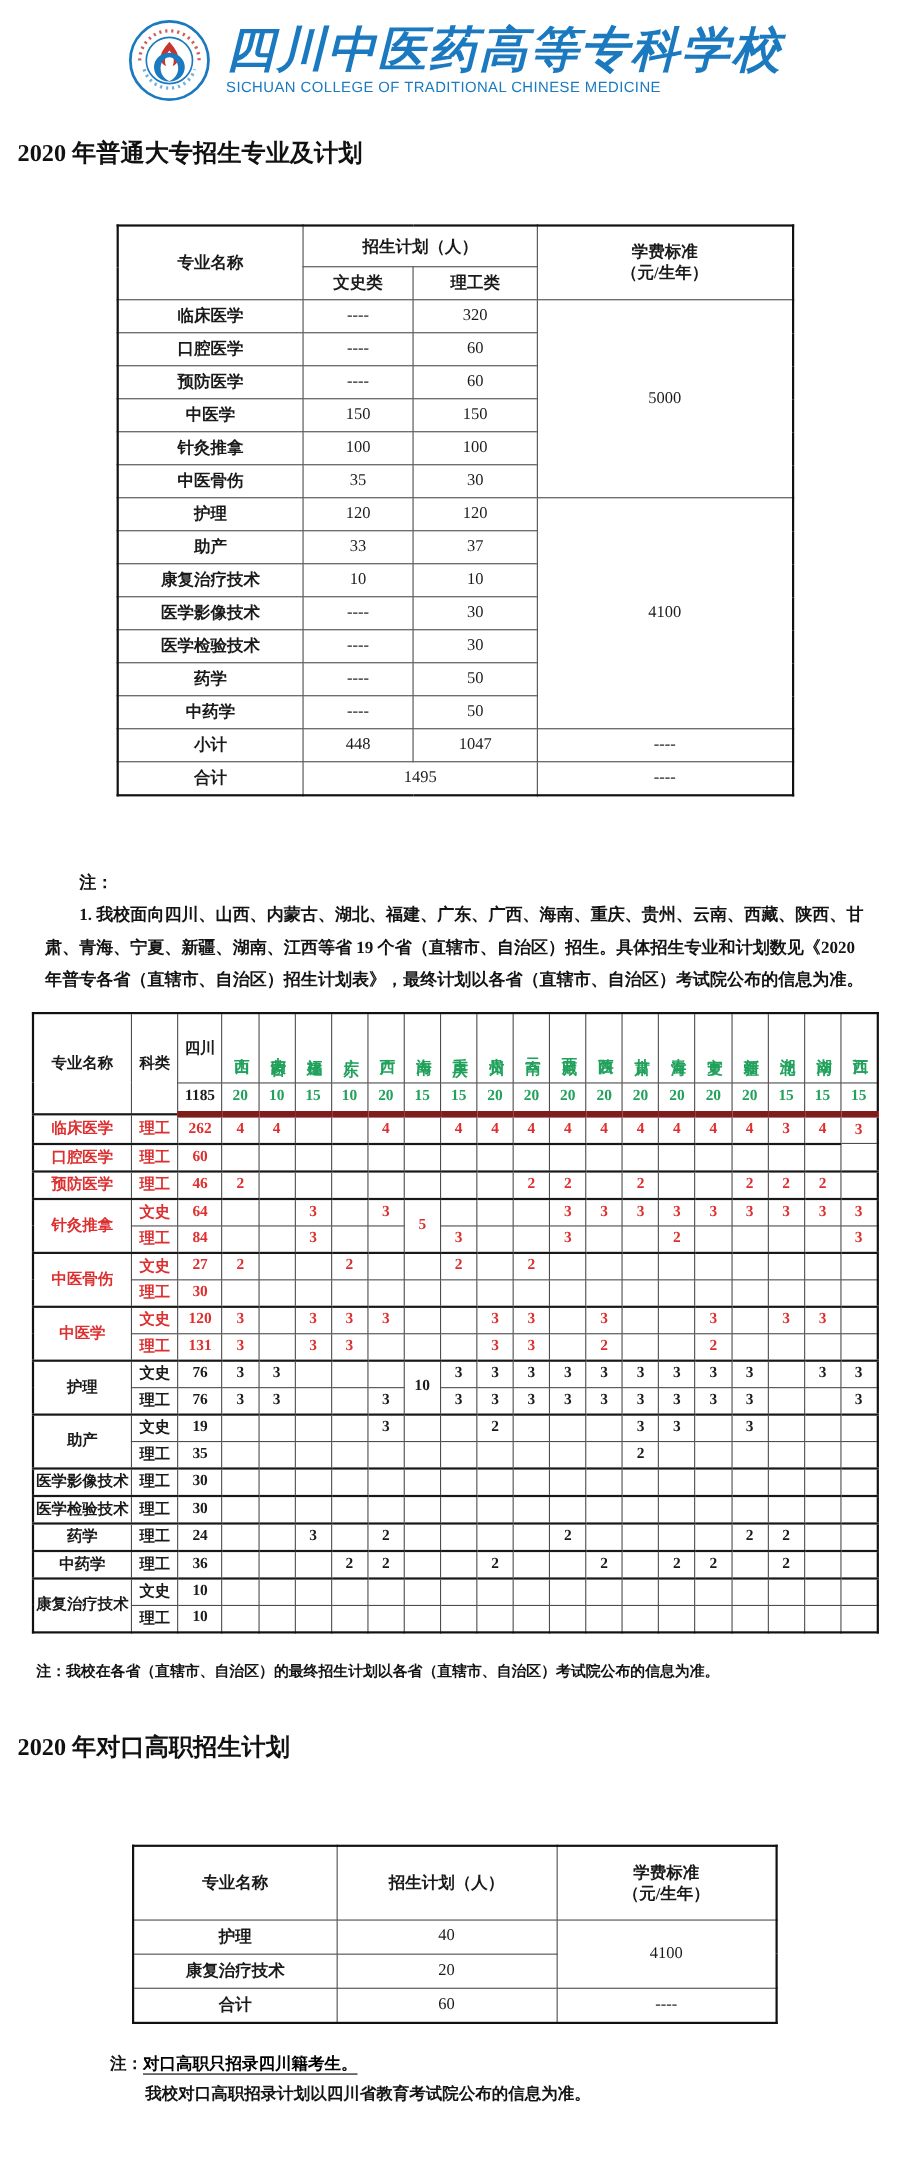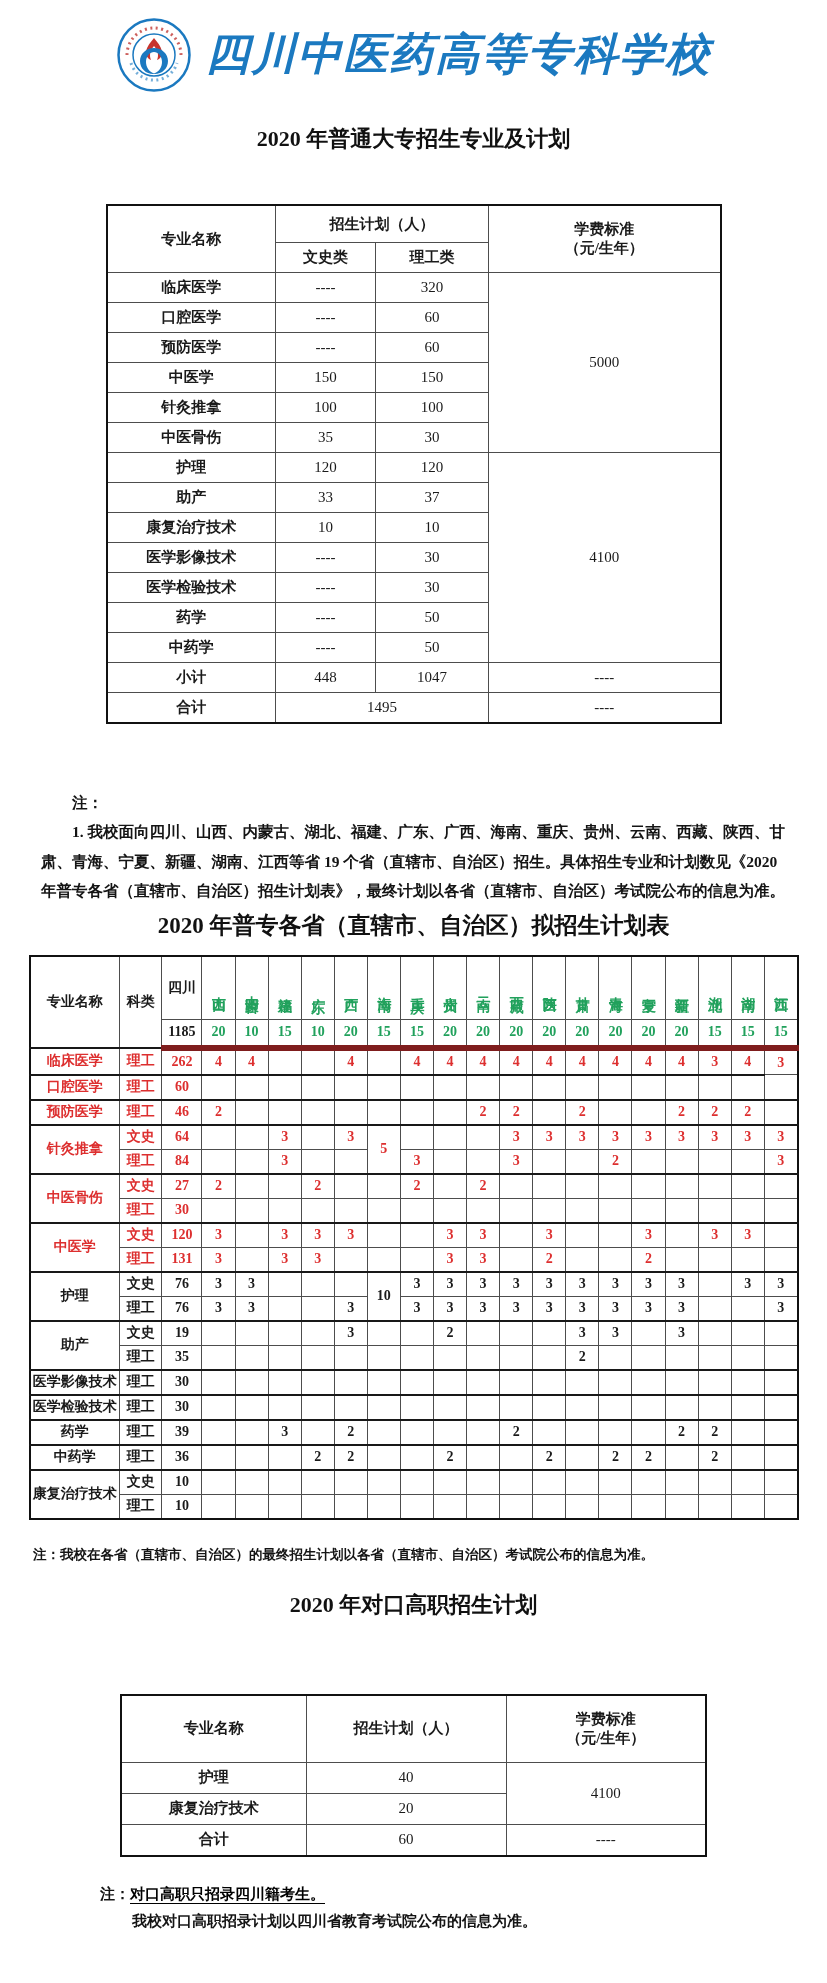--- a/index.html
+++ b/index.html
@@ -13,24 +13,24 @@
   .names{display:flex;flex-direction:column;}
   .name-zh{
     font-size:44px;font-weight:bold;font-style:italic;color:#1b79c0;
     letter-spacing:2px;line-height:1.05;white-space:nowrap;
   }
   .name-en{
     font-family:"Liberation Sans","DejaVu Sans",sans-serif;
     font-size:13.5px;color:#1b79c0;letter-spacing:.4px;margin-top:3px;white-space:nowrap;
   }
   
-  .title{text-align:center;font-weight:bold;color:#111;}
+  .title{text-align:left;font-weight:bold;color:#111;padding-left:16px;}
   .t1{font-size:22px;margin:26px 0 0;}
   .t2{font-size:23px;margin:4px 0 0;}
-  .t3{font-size:22px;margin:26px 0 0;}
+  .t3{font-size:22px;margin:44px 0 0;}
   
   table{border-collapse:collapse;table-layout:fixed;background:#fff;}
   td,th{border:1px solid #4d4d4d;text-align:center;vertical-align:middle;padding:1px 2px;overflow:hidden;}
   table{border:2px solid #111;}
   
   #table1{width:614px;margin:50px auto 0;font-size:15px;}
   #table1 td,#table1 th{height:27px;}
   #table1 thead tr:first-child th{height:34px;}
   #table1 td:first-child{font-weight:bold;}
   
@@ -67,20 +67,21 @@
     <svg width="76" height="76" viewBox="0 0 76 76" aria-hidden="true">
       <circle cx="38" cy="38" r="35.5" fill="#ffffff" stroke="#1b79c0" stroke-width="2.5"></circle>
       <path d="M11 38 a27 27 0 0 1 54 0" fill="none" stroke="#c03a36" stroke-width="3" stroke-dasharray="2 3.5" opacity="0.8"></path>
       <path d="M15 46 a24 24 0 0 0 46 0" fill="none" stroke="#1b79c0" stroke-width="3" stroke-dasharray="2 3.5" opacity="0.6"></path>
       <circle cx="38" cy="38" r="21" fill="#ffffff" stroke="#1b79c0" stroke-width="1.5"></circle>
       <path d="M38 21c-5 6-8 10-8 15 0 3 2 6 5 7-2-5-1-9 3-14 4 5 5 9 3 14 3-1 5-4 5-7 0-5-3-9-8-15z" fill="#c8342e"></path>
       <path d="M38 31c-8 0-14 6-14 13 0 8 7 14 15 13-6-2-9-7-9-12 0-6 4-10 8-10s8 4 8 10c0 5-3 10-9 12 8 1 15-5 15-13 0-7-6-13-14-13z" fill="#1b79c0"></path>
     </svg>
     <div class="names">
       <div class="name-zh">四川中医药高等专科学校</div>
+      <div class="name-en">SICHUAN COLLEGE OF TRADITIONAL CHINESE MEDICINE</div>
     </div>
   </div>
 
   <h1 class="title t1">2020 年普通大专招生专业及计划</h1>
 
   <table id="table1">
       <colgroup>
         <col style="width: 169px;">
         <col style="width: 100px;">
         <col style="width: 113px;">
@@ -177,21 +178,20 @@
           <td>----</td>
         </tr>
       </tbody>
     </table>
 
   <div class="notes">
     <p class="note-label">注：</p>
     <p>1. 我校面向四川、山西、内蒙古、湖北、福建、广东、广西、海南、重庆、贵州、云南、西藏、陕西、甘肃、青海、宁夏、新疆、湖南、江西等省 19 个省（直辖市、自治区）招生。具体招生专业和计划数见《2020 年普专各省（直辖市、自治区）招生计划表》，最终计划以各省（直辖市、自治区）考试院公布的信息为准。</p>
   </div>
 
-  <h1 class="title t2">2020 年普专各省（直辖市、自治区）拟招生计划表</h1>
 
   <table id="table2">
       <colgroup>
         <col style="width: 90px;">
         <col style="width: 42px;">
         <col style="width: 40px;">
         <col style="width: 33px;">
         <col style="width: 33px;">
         <col style="width: 33px;">
         <col style="width: 33px;">
@@ -589,21 +589,21 @@
           <td></td>
           <td></td>
           <td></td>
           <td></td>
           <td></td>
           <td></td>
         </tr>
         <tr class="grp">
           <td>药学</td>
           <td>理工</td>
-          <td>39</td>
+          <td>24</td>
           <td></td>
           <td></td>
           <td>3</td>
           <td></td>
           <td>2</td>
           <td></td>
           <td></td>
           <td></td>
           <td></td>
           <td>2</td>

